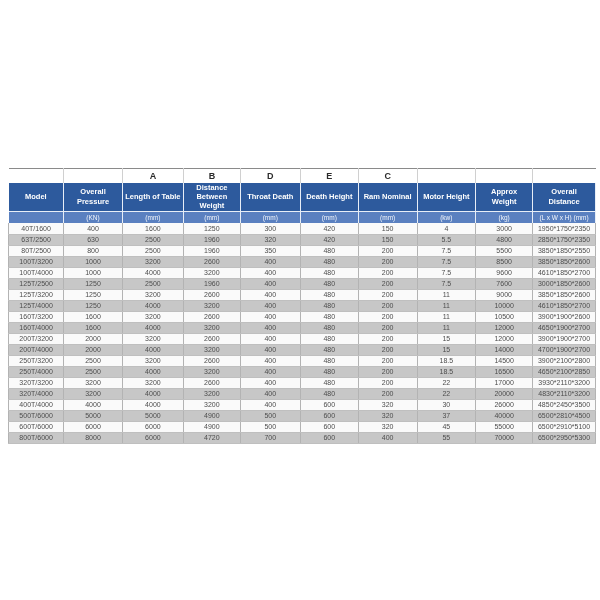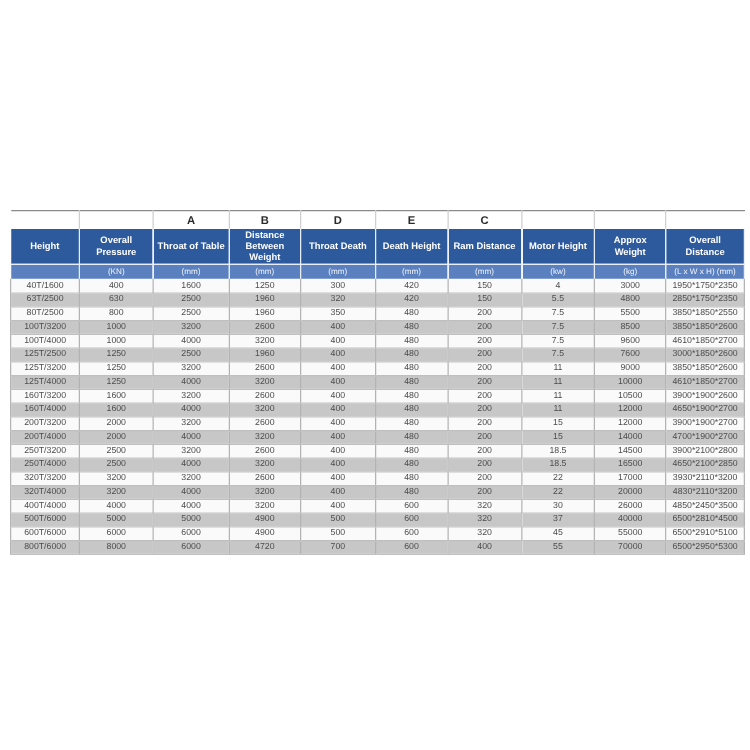--- a/index.html
+++ b/index.html
@@ -75,27 +75,27 @@
           <th>A</th>
           <th>B</th>
           <th>D</th>
           <th>E</th>
           <th>C</th>
           <th></th>
           <th></th>
           <th></th>
         </tr>
         <tr class="hdr">
-          <th>Height</th>
+          <th>Model</th>
           <th>Overall Pressure</th>
-          <th>Throat of Table</th>
+          <th>Length of Table</th>
           <th>Distance Between Weight</th>
           <th>Throat Death</th>
           <th>Death Height</th>
-          <th>Ram Distance</th>
+          <th>Ram Nominal</th>
           <th>Motor Height</th>
           <th>Approx Weight</th>
           <th>Overall Distance</th>
         </tr>
         <tr class="units">
           <th></th>
           <th>(KN)</th>
           <th>(mm)</th>
           <th>(mm)</th>
           <th>(mm)</th>

